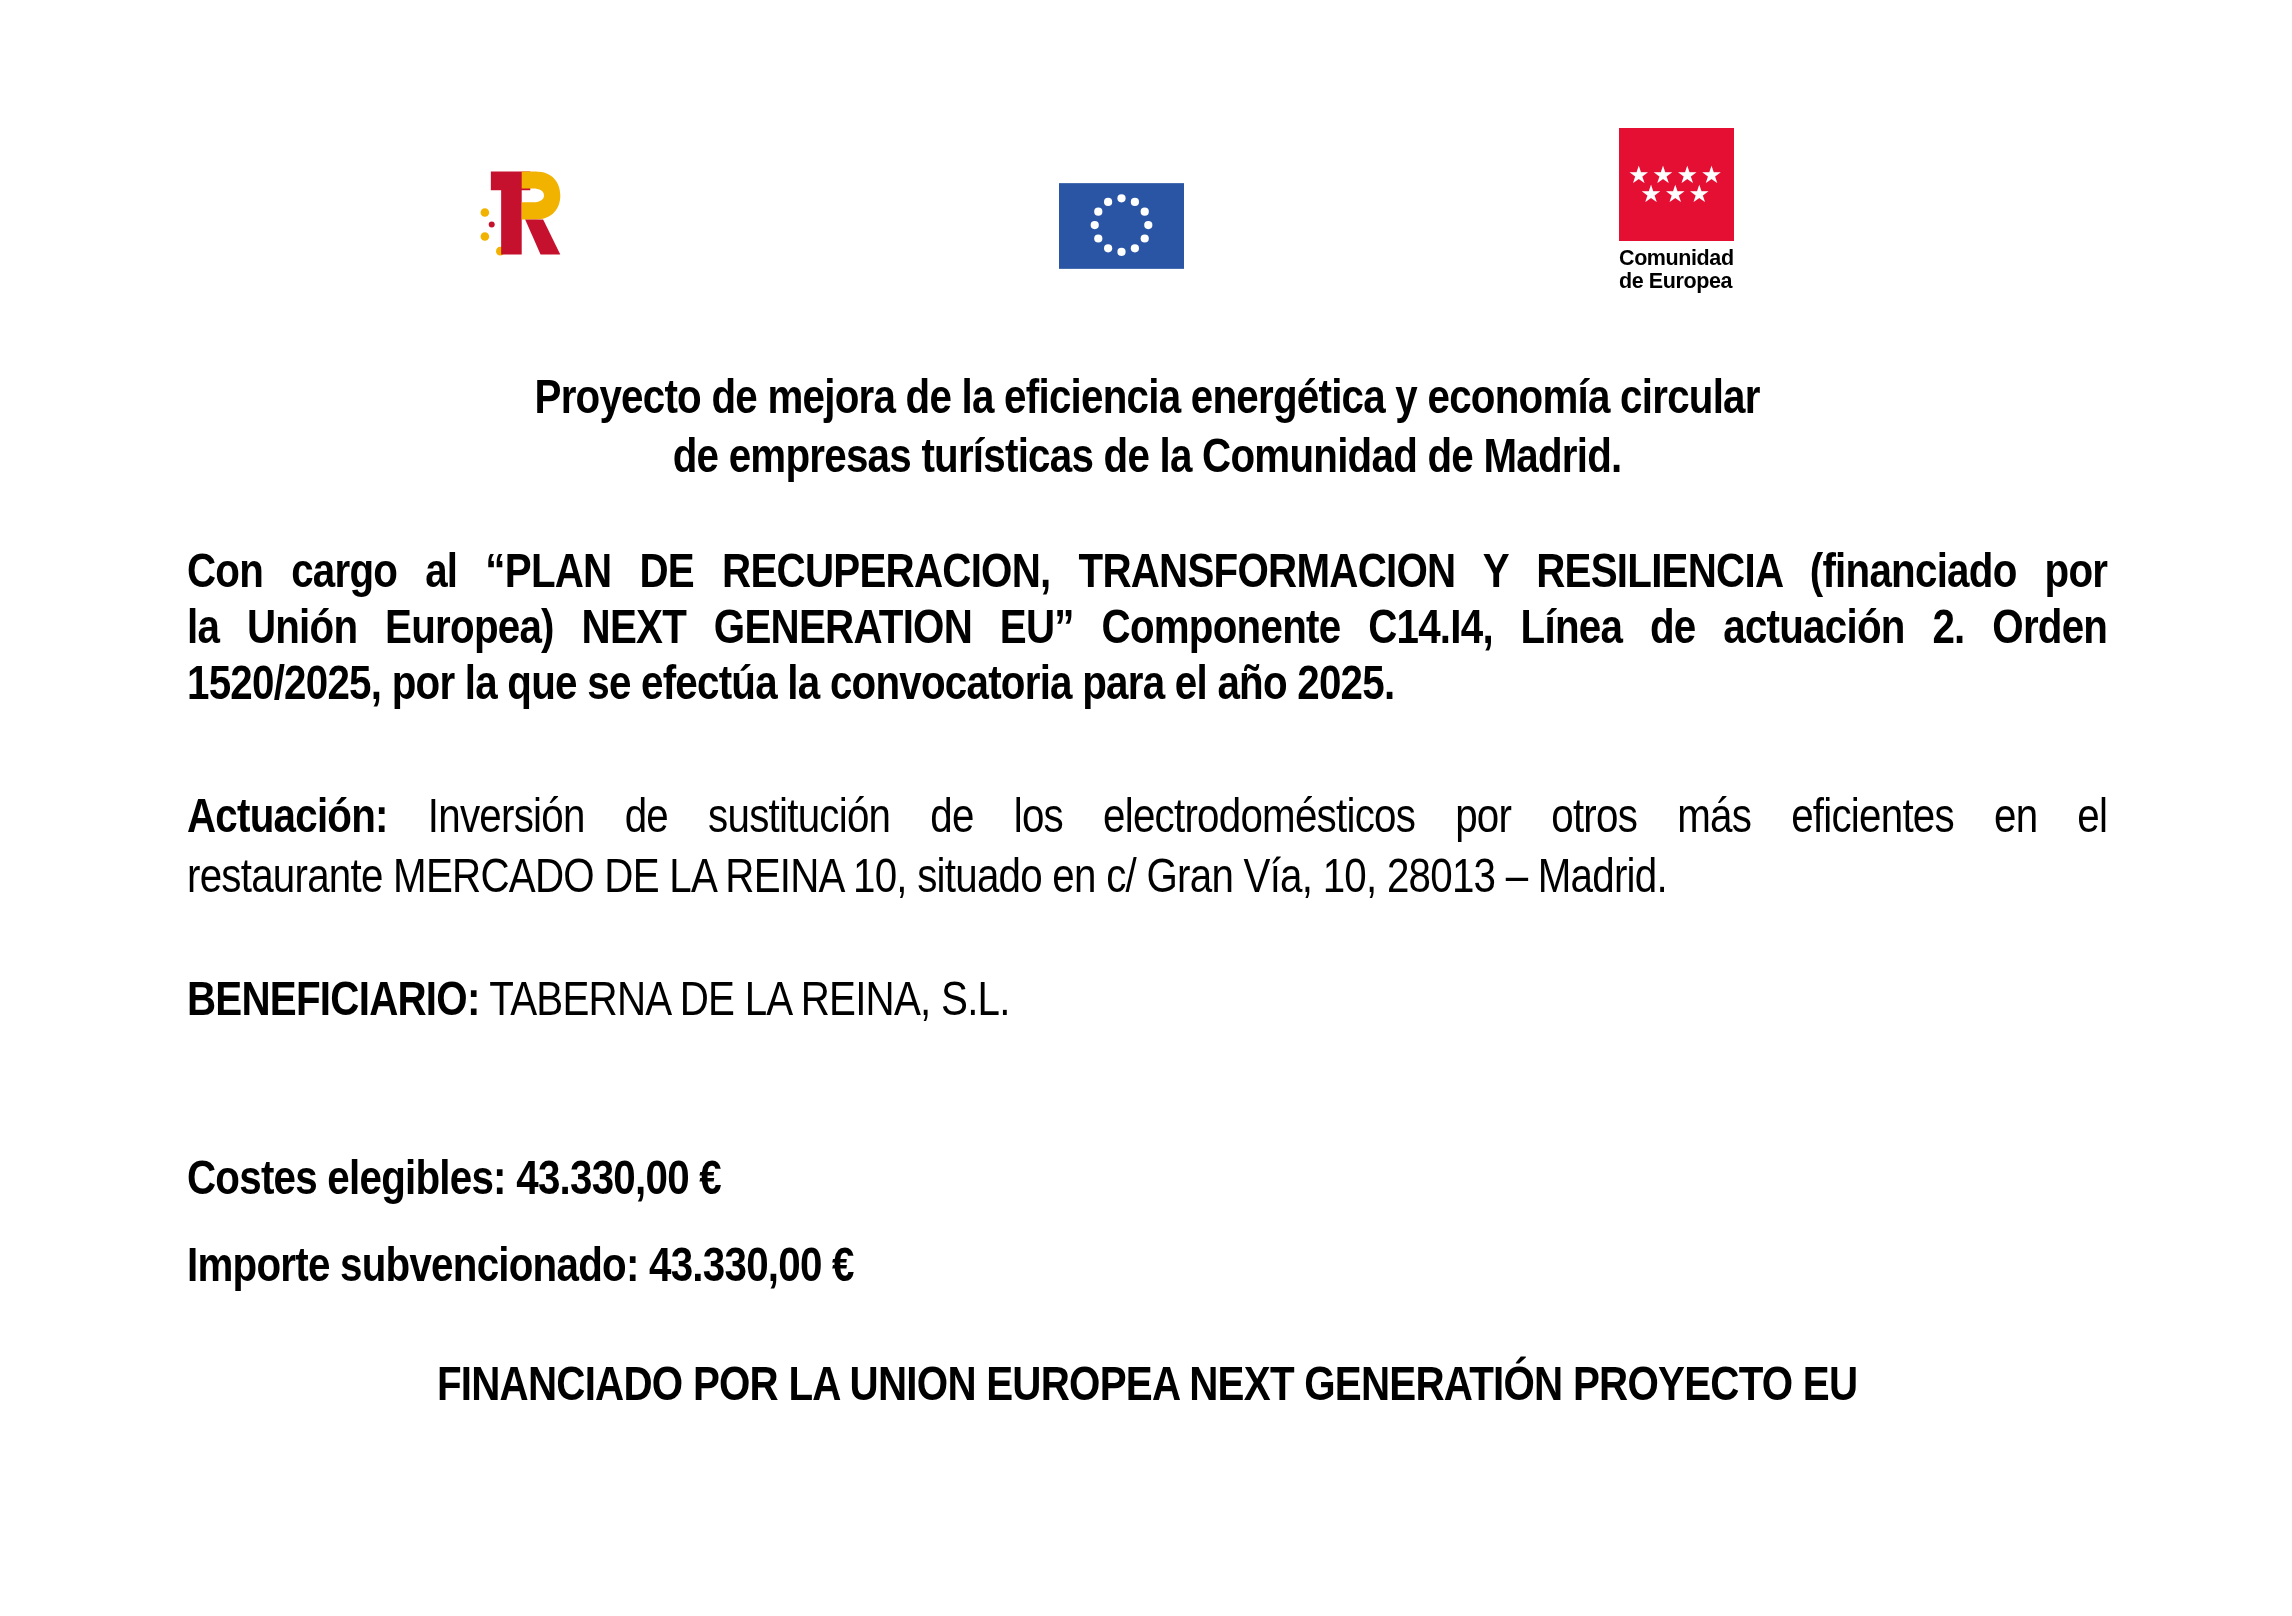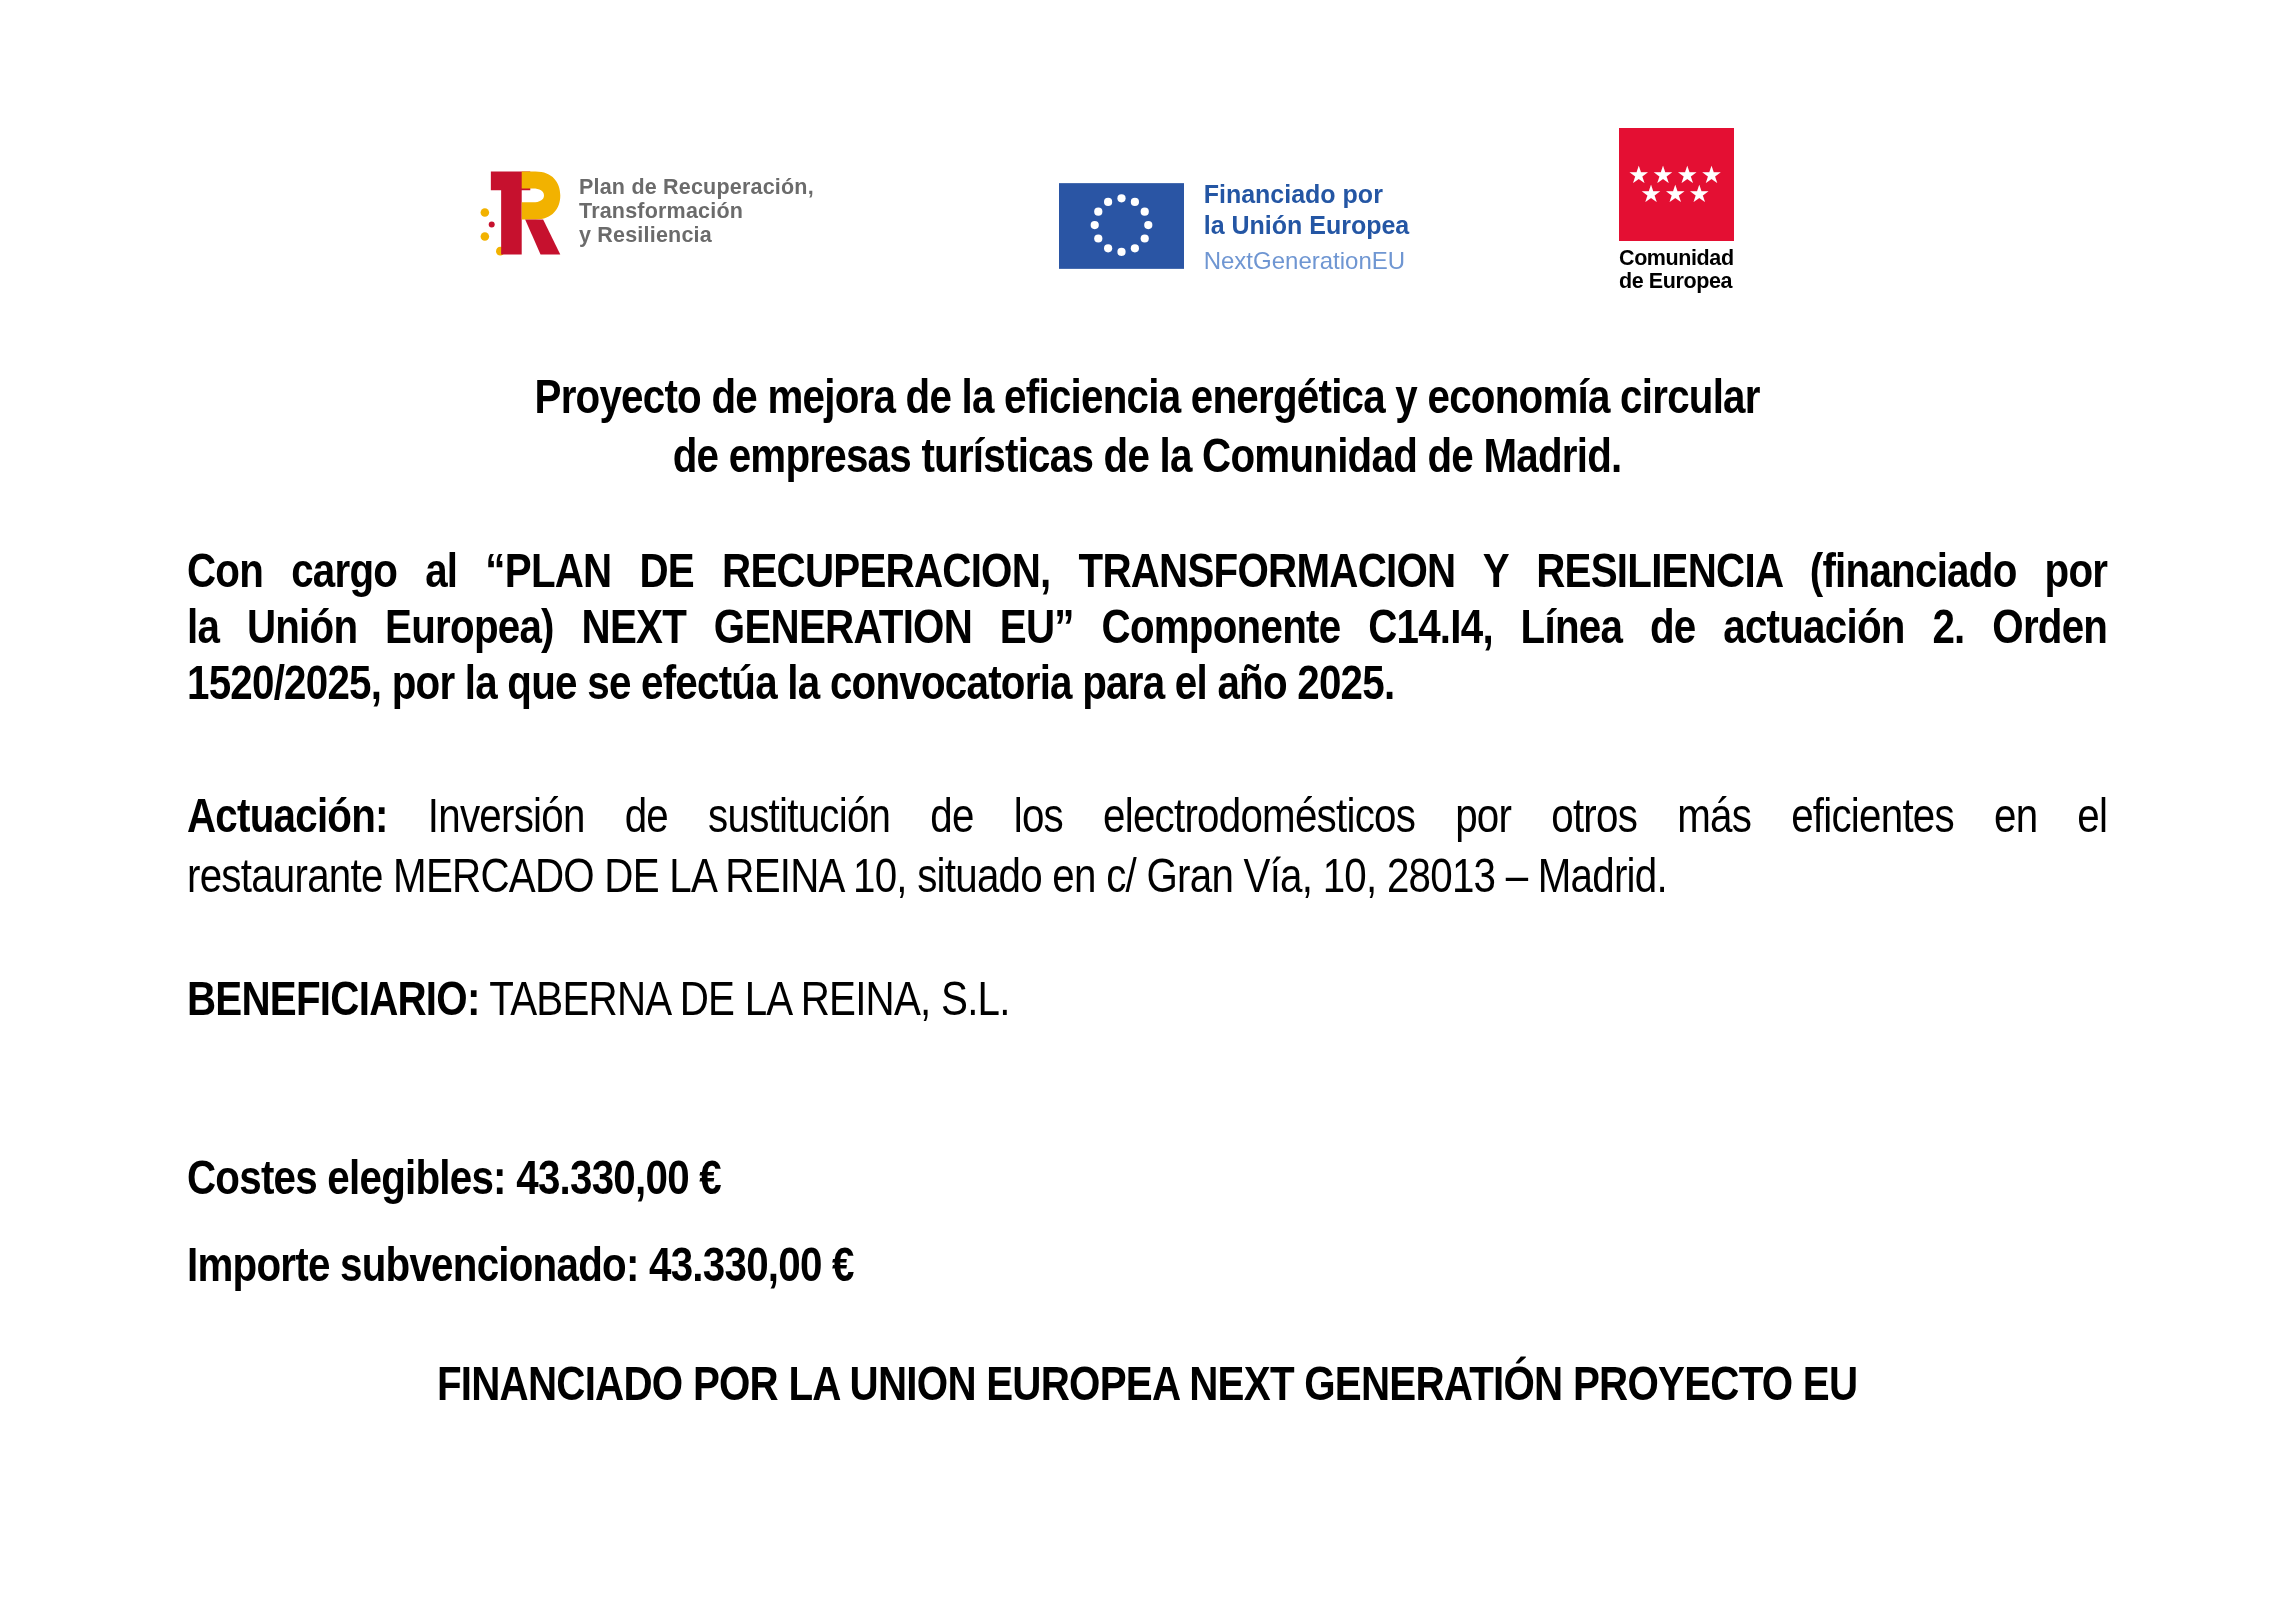--- a/index.html
+++ b/index.html
@@ -68,50 +68,40 @@
     <circle cx="15" cy="66" r="3.5" fill="#c6112e"></circle>
     <circle cx="7" cy="80" r="5" fill="#f2b200"></circle>
     <circle cx="25" cy="97" r="5" fill="#f2b200"></circle>
 
     <path d="M14 4 H60 V26 H50 V101 H26 V26 H14 Z" fill="#c6112e"></path>
 
     <path d="M50 4 H66 C86 4 95 17 95 32 C95 47 86 60 66 60 H50 V40 H63 C71 40 76 37 76 32 C76 27 71 24 63 24 H50 Z" fill="#f2b200"></path>
 
     <path d="M54 60 H75 L95 101 H72 Z" fill="#c6112e"></path>
   </svg>
-  <div class="prtr-text">
-    <div>Plan de Recuperación,</div>
-    <div>Transformación</div>
-    <div>y Resiliencia</div>
-  </div>
 </div>
 
 <div class="logo logo-eu">
   <svg class="eu-flag" viewBox="0 0 140 96" aria-hidden="true">
     <rect x="0" y="0" width="140" height="96" fill="#2a55a4"></rect>
     <g fill="#ffffff">
       <circle cx="70" cy="17" r="4.6"></circle>
       <circle cx="85" cy="21" r="4.6"></circle>
       <circle cx="96" cy="32" r="4.6"></circle>
       <circle cx="100" cy="47" r="4.6"></circle>
       <circle cx="96" cy="62" r="4.6"></circle>
       <circle cx="85" cy="73" r="4.6"></circle>
       <circle cx="70" cy="77" r="4.6"></circle>
       <circle cx="55" cy="73" r="4.6"></circle>
       <circle cx="44" cy="62" r="4.6"></circle>
       <circle cx="40" cy="47" r="4.6"></circle>
       <circle cx="44" cy="32" r="4.6"></circle>
       <circle cx="55" cy="21" r="4.6"></circle>
     </g>
   </svg>
-  <div class="eu-text">
-    <div class="eu-bold">Financiado por</div>
-    <div class="eu-bold">la Unión Europea</div>
-    <div class="eu-ngeu">NextGenerationEU</div>
-  </div>
 </div>
 
 <div class="logo logo-madrid">
   <div class="madrid-square">
     <div class="madrid-stars">
       <div class="row1">★★★★</div>
       <div class="row2">★★★</div>
     </div>
   </div>
   <div class="madrid-caption">

